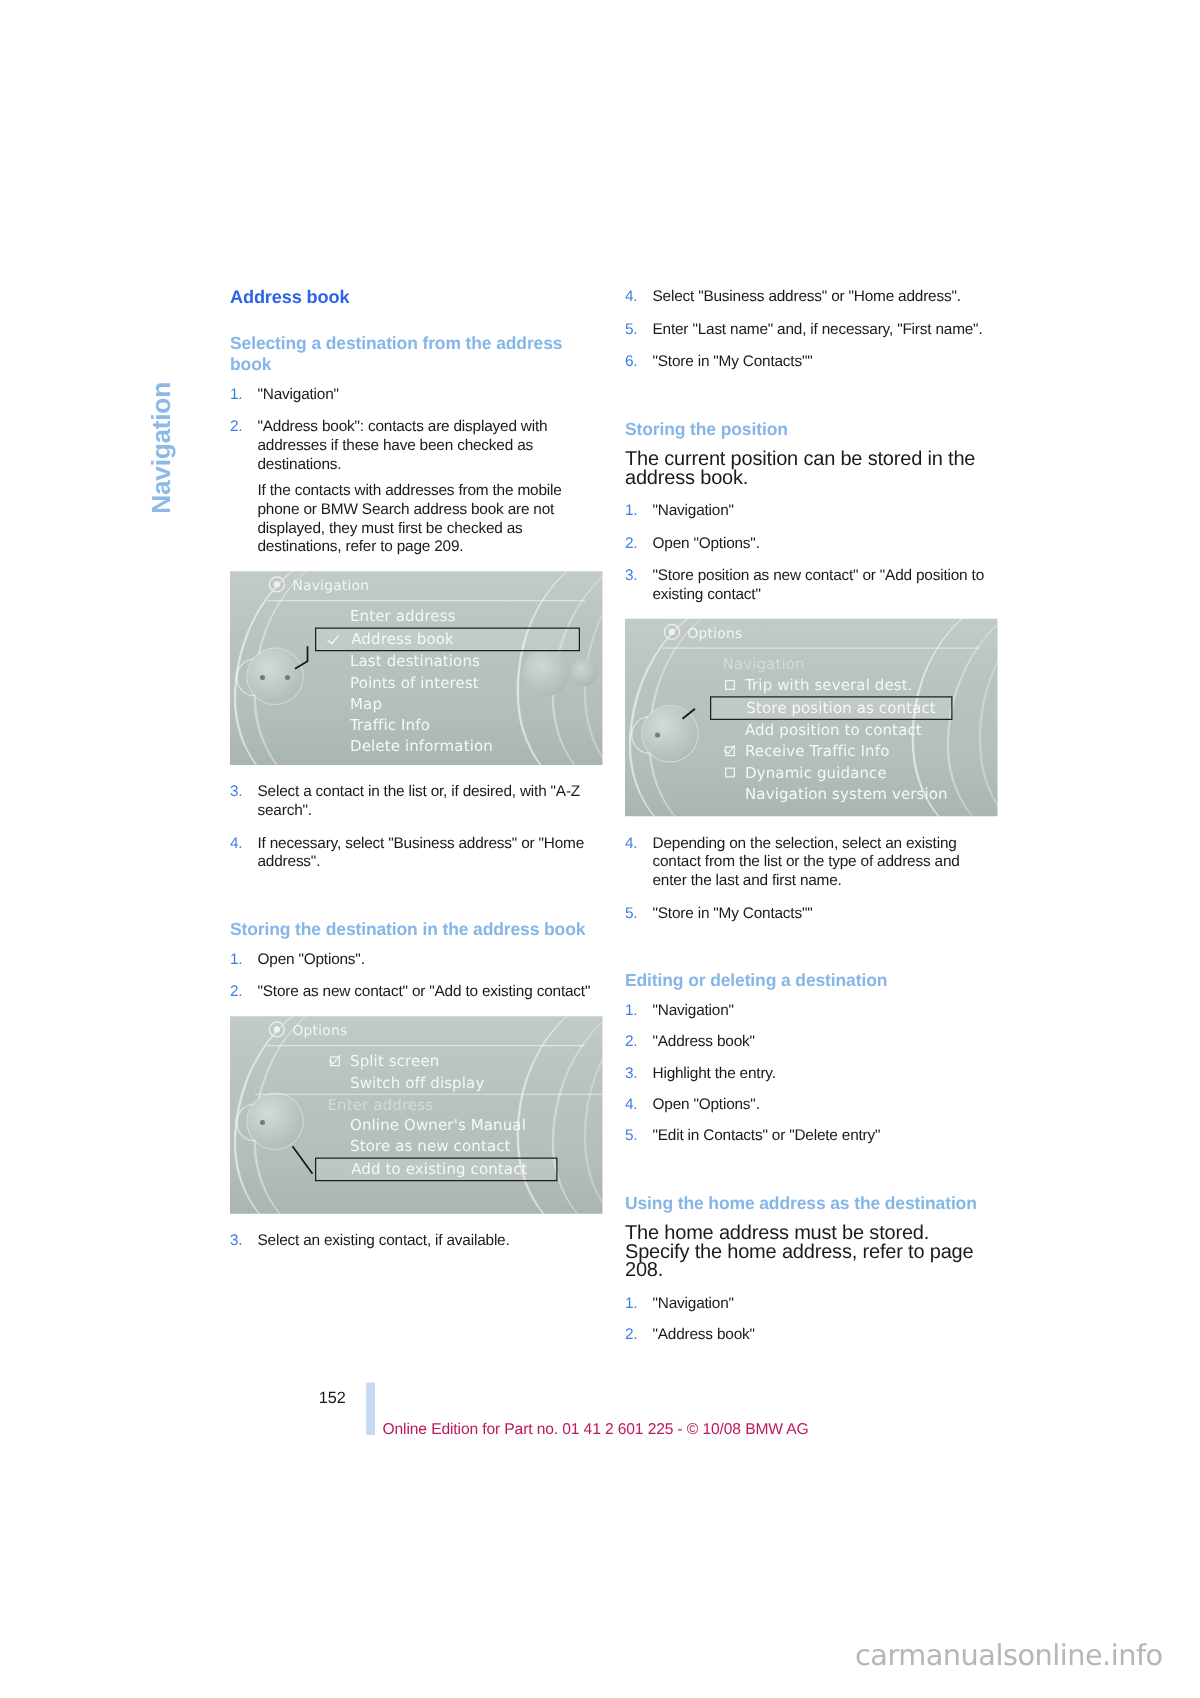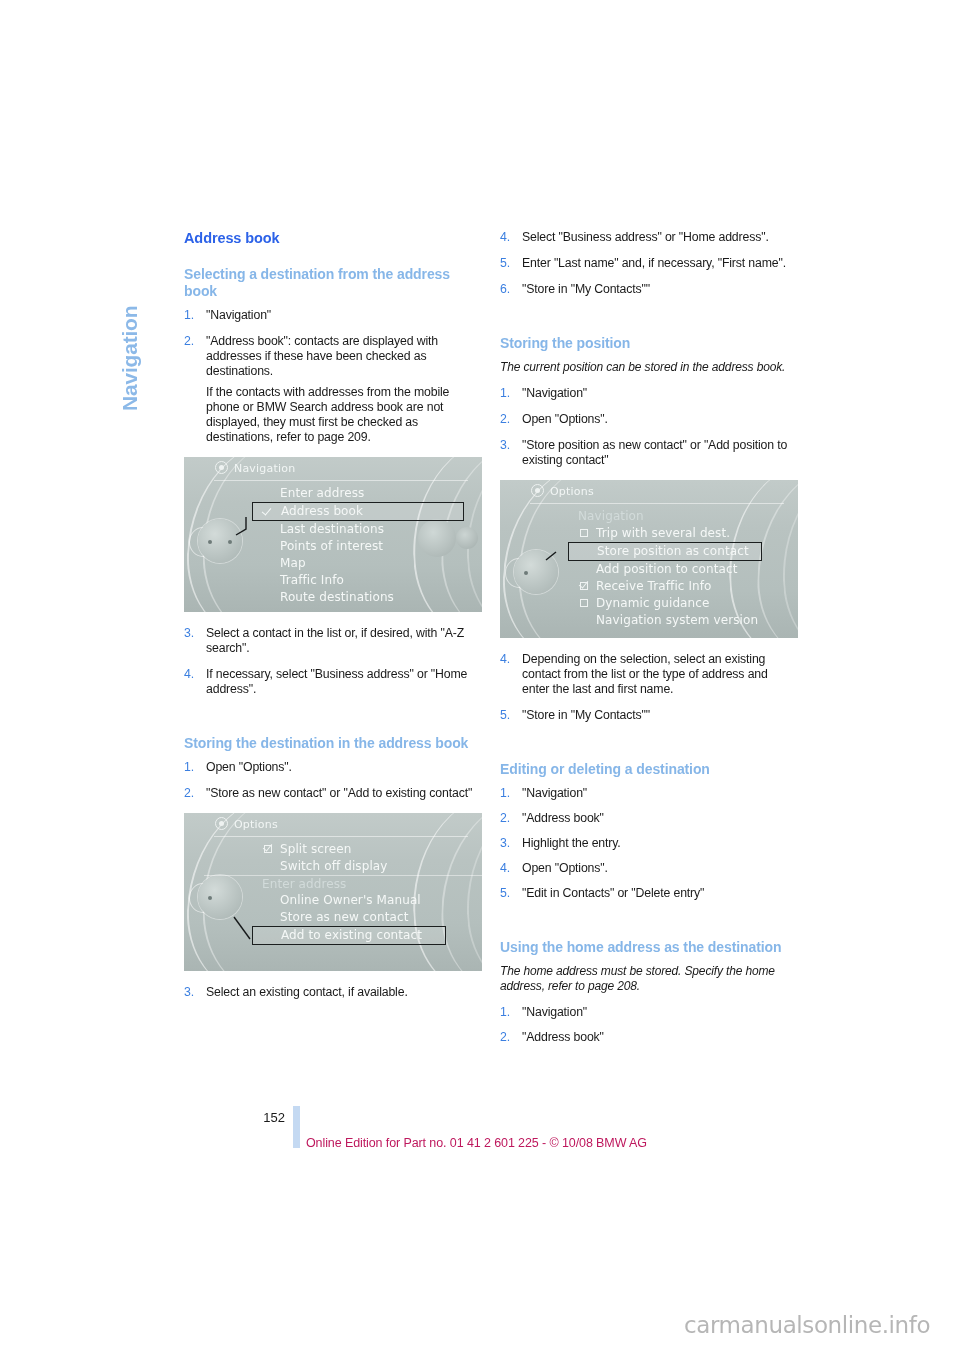--- a/index.html
+++ b/index.html
@@ -66,26 +66,25 @@
     font-size: 14px;
     font-weight: bold;
     color: #86B6E8;
     margin: 0 0 8px 0;
     line-height: 17px;
     letter-spacing: -0.1px;
   }
   h2.subtitle.spaced { margin-top: 38px; }
 
   p.body {
-    font-size: 12px;
+    font-size: 16px;
     line-height: 15px;
     color: #1a1a1a;
     margin: 0 0 11px 0;
     letter-spacing: -0.15px;
-    font-style: italic;
   }
 
   ol.steps {
     list-style: none;
     margin: 0;
     padding: 0;
   }
   ol.steps li {
     position: relative;
     padding-left: 22px;
@@ -305,21 +304,20 @@
     width: 298px; height: 158px;
     pointer-events: none;
   }
 
   
   .footer-pageno {
     position: absolute;
     left: 255px;
     top: 1110px;
     width: 30px;
-    text-align: right;
     font-size: 13px;
     color: #1a1a1a;
   }
   .footer-bar {
     position: absolute;
     left: 293px;
     top: 1106px;
     width: 7px;
     height: 42px;
     background: #C4D9F2;
@@ -410,21 +408,21 @@
         <div class="fig-item">
           <span>Points of interest</span>
         </div>
         <div class="fig-item">
           <span>Map</span>
         </div>
         <div class="fig-item">
           <span>Traffic Info</span>
         </div>
         <div class="fig-item">
-          <span>Route destinations</span>
+          <span>Delete information</span>
         </div>
       </div>
     </div>
 
     <ol class="steps">
       <li>
         <span class="num">3.</span>
         <span>Select a contact in the list or, if desired, with "A-Z search".</span>
       </li>
       <li>

